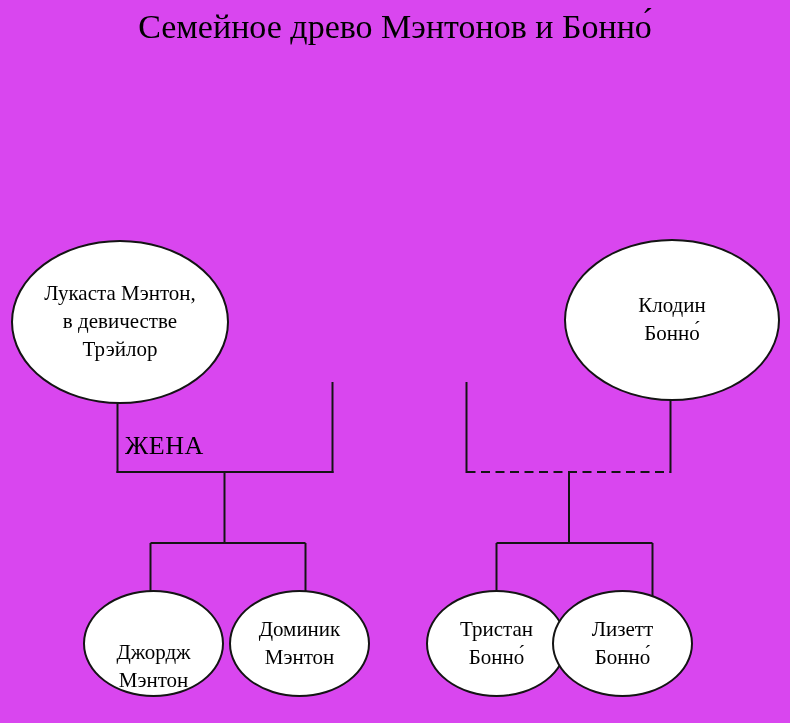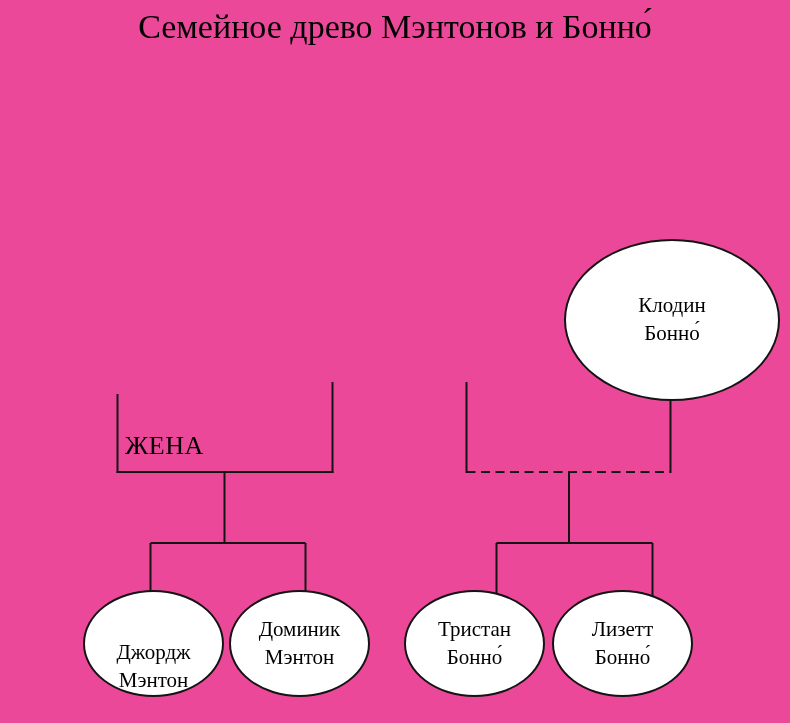--- a/index.html
+++ b/index.html
@@ -4,21 +4,21 @@
 <style>
   html, body {
     margin: 0;
     padding: 0;
     background: #ffffff;
   }
   .canvas {
     position: relative;
     width: 790px;
     height: 723px;
-    background: #ec4899;
+    background: #d946ef;
     font-family: "Liberation Serif", "DejaVu Serif", serif;
     color: #000000;
     overflow: hidden;
   }
   .diagram-title {
     position: absolute;
     top: 8px;
     left: 0;
     width: 100%;
     text-align: center;
@@ -68,21 +68,21 @@
     color: #000000;
     letter-spacing: 0.5px;
   }
   
   .node-lucasta  { left: 11px;  top: 240px; width: 218px; height: 164px; }
   .node-ambrose  { left: 266px; top: 209px; width: 258px; height: 192px; }
   .node-claudine { left: 564px; top: 239px; width: 216px; height: 162px; }
   
   .node-george   { left: 83px;  top: 590px; width: 141px; height: 107px; align-items: flex-end; }
   .node-dominic  { left: 229px; top: 590px; width: 141px; height: 107px; }
-  .node-tristan  { left: 404px; top: 590px; width: 141px; height: 107px; }
+  .node-tristan  { left: 426px; top: 590px; width: 141px; height: 107px; }
   .node-lisette  { left: 552px; top: 590px; width: 141px; height: 107px; }
   
   .label-wife     { left: 125px; top: 433px; width: 200px; }
   .label-mistress { left: 470px; top: 433px; width: 200px; }
 </style>
 </head>
 <body>
 
 <div class="canvas">
 
@@ -100,20 +100,25 @@
 
     <line class="connector" x1="466.5" y1="382" x2="466.5" y2="473"></line>
     <line class="connector" x1="670.5" y1="394" x2="670.5" y2="473"></line>
     <line class="connector dashed" x1="466.5" y1="472" x2="670.5" y2="472"></line>
     <line class="connector" x1="569" y1="472" x2="569" y2="544"></line>
     <line class="connector" x1="496.5" y1="543" x2="652.5" y2="543"></line>
     <line class="connector" x1="496.5" y1="543" x2="496.5" y2="602"></line>
     <line class="connector" x1="652.5" y1="543" x2="652.5" y2="602"></line>
   </svg>
 
+  <div class="node node-lucasta">
+    <span class="node-label">Лукаста Мэнтон,
+в девичестве
+Трэйлор</span>
+  </div>
 
 
   <div class="node node-claudine">
     <span class="node-label">Клодин
 Бонно́</span>
   </div>
 
   <div class="relationship-label label-wife">ЖЕНА</div>
 
 

